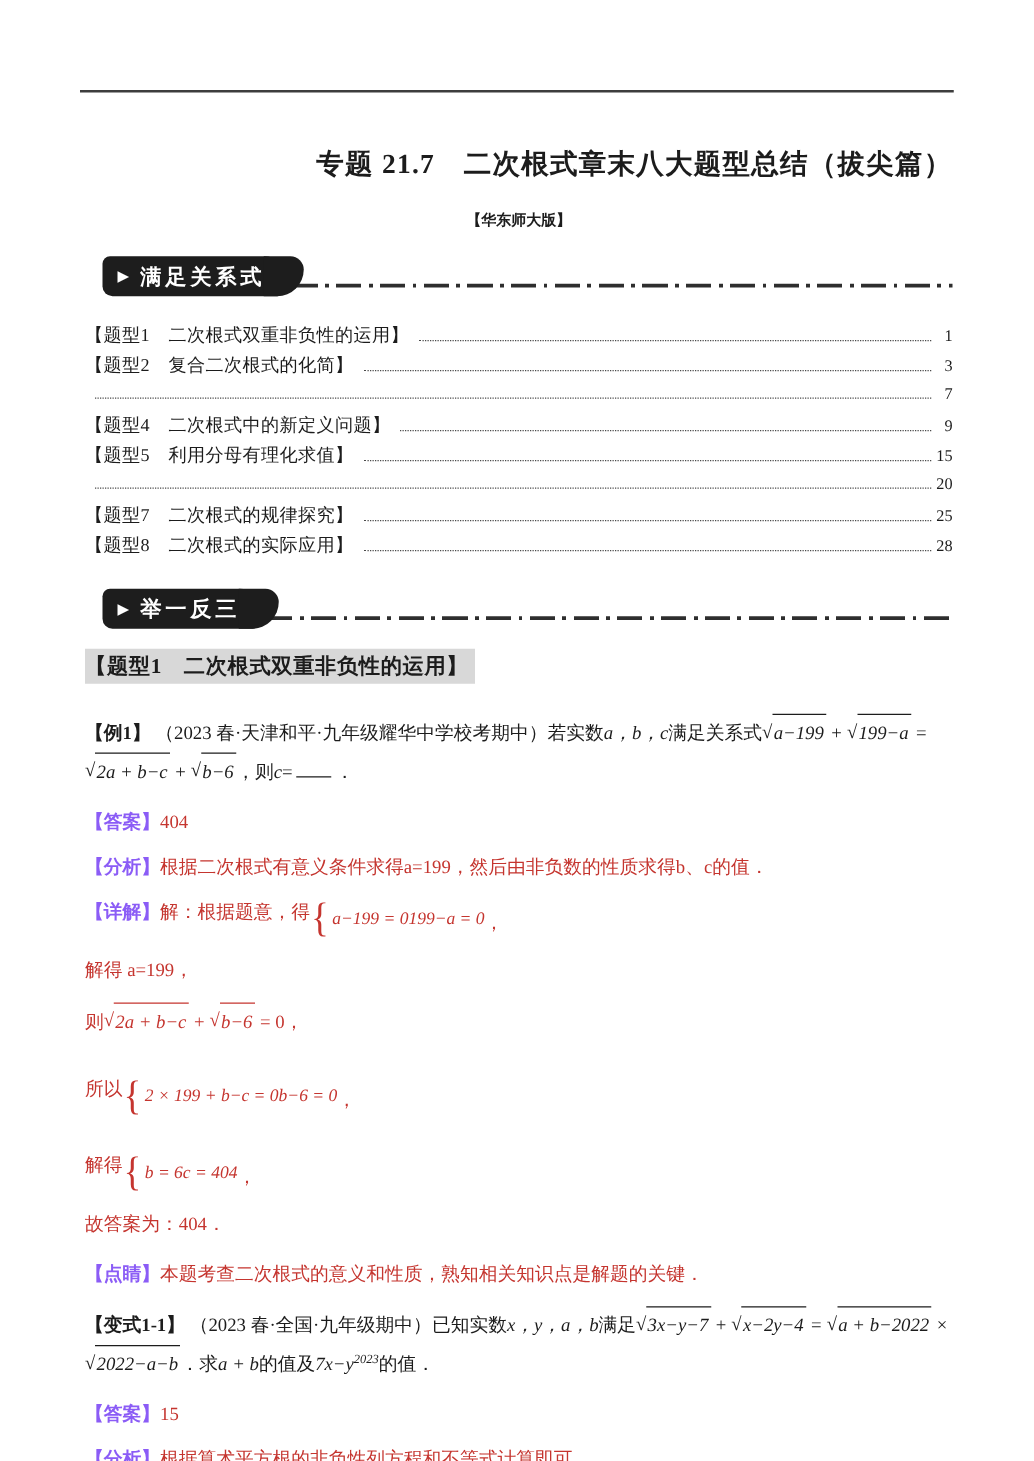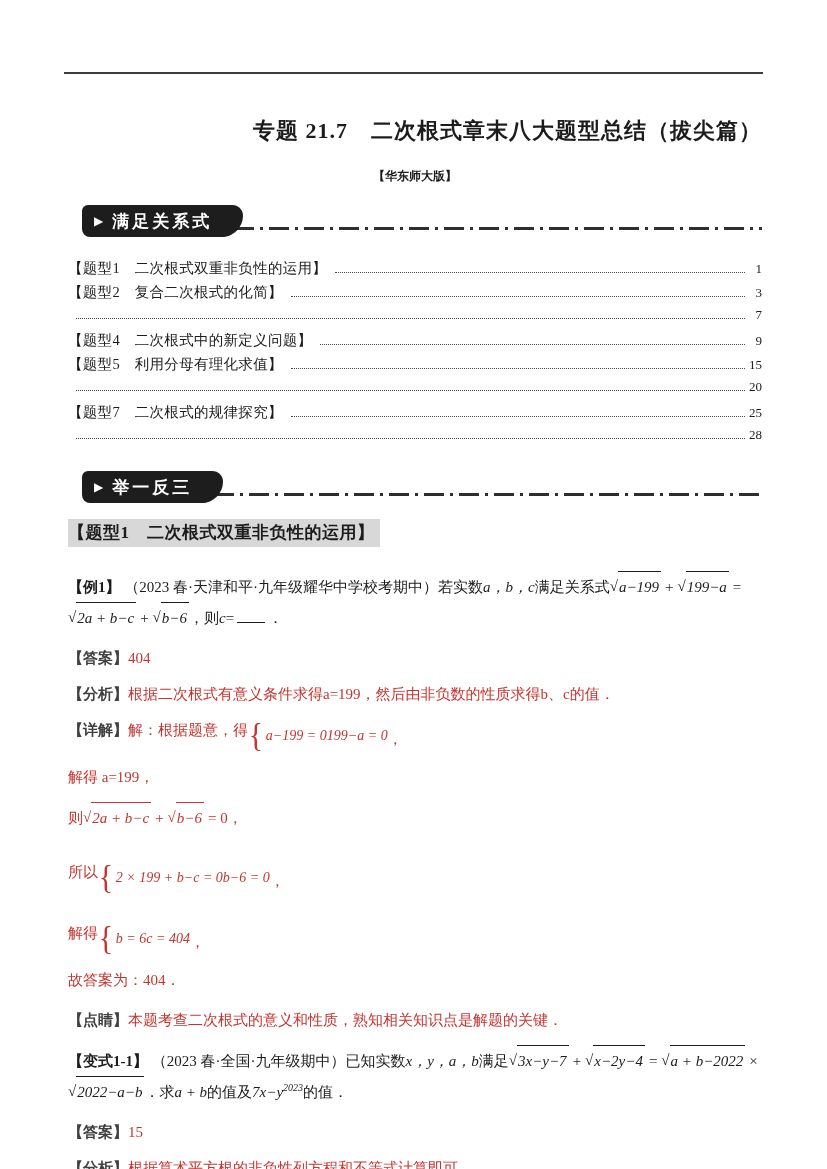--- a/index.html
+++ b/index.html
@@ -26,21 +26,21 @@
   .toc-label{white-space:nowrap;letter-spacing:0.3px;}
   .toc-dots{flex:1;margin:0 3px 4px 8px;border-bottom:1.6px dotted #4a4a4a;}
   .toc-page{font-size:13px;min-width:14px;text-align:right;}
 
   .type-heading{display:inline-block;background:#d8d8d8;font-size:17px;font-weight:700;
           padding:2px 5px 3px 0;margin-top:16px;letter-spacing:0.5px;}
 
   p{margin:0;font-size:15px;line-height:30px;}
   .mt6{margin-top:6px;} .mt8{margin-top:24px;} .mt10{margin-top:10px;}
   .red{color:#c5352f;}
-  .lbl-red{color:#404040;font-weight:700;}
+  .lbl-red{color:#8b5cf6;font-weight:700;}
   .lbl-black{font-weight:700;}
   .mi{font-style:italic;font-family:"Liberation Serif","DejaVu Serif",serif;}
   .op{padding:0 4px;}
 
   .sqrt{white-space:nowrap;display:inline-block;}
   .sqrt .sg{display:inline-block;transform:translateY(-1px);}
   .sqrt .rd{display:inline-block;border-top:1.5px solid currentColor;padding:0 2px 0 1px;
             font-style:italic;font-family:"Liberation Serif","DejaVu Serif",serif;}
 
   .sys{display:inline-flex;align-items:center;vertical-align:-11px;}
@@ -101,20 +101,21 @@
       <div class="toc-row">
         <span class="toc-dots"></span>
         <span class="toc-page">20</span>
       </div>
       <div class="toc-row">
         <span class="toc-label">【题型7　二次根式的规律探究】</span>
         <span class="toc-dots"></span>
         <span class="toc-page">25</span>
       </div>
       <div class="toc-row">
+        <span class="toc-label">【题型8　二次根式的实际应用】</span>
         <span class="toc-dots"></span>
         <span class="toc-page">28</span>
       </div>
     </div>
 
     <div class="banner-row">
       <div class="banner">
         <span class="tail"></span>
         <span class="play">▶</span>
         <span>举一反三</span>

